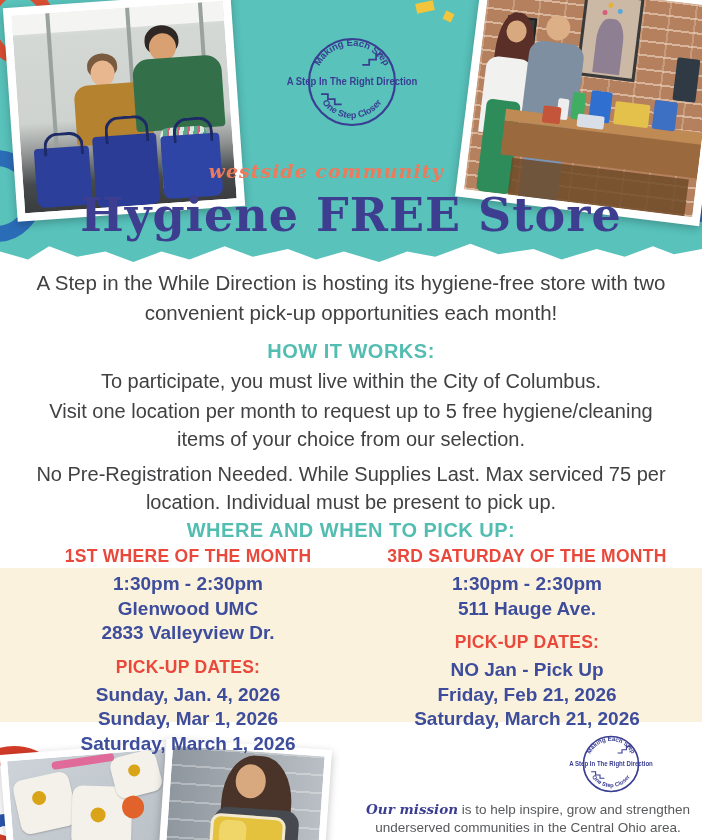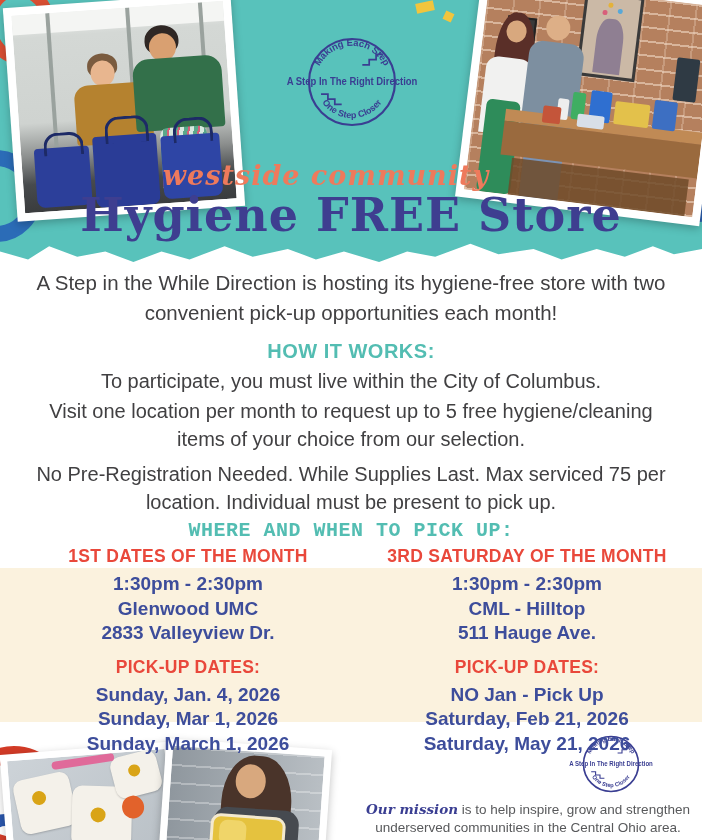--- a/index.html
+++ b/index.html
@@ -76,37 +76,37 @@
   .p4-bg{inset:0;background:linear-gradient(90deg,#8f979e,#b9bfc4);
     background-image:repeating-linear-gradient(0deg,rgba(255,255,255,.3) 0 2px,rgba(0,0,0,0) 2px 18px),
                      linear-gradient(90deg,#8f979e,#b9bfc4);}
   .p4-hair{left:34%;top:4%;width:46%;height:96%;background:#4A342A;border-radius:45% 45% 20% 20%;}
   .p4-face{left:43%;top:12%;width:30px;height:34px;background:#D8A87E;border-radius:50%;}
   .p4-body{left:30%;top:52%;width:56%;height:48%;background:#464A50;border-radius:14px 14px 0 0;}
   .p4-pack{left:28%;top:58%;width:46%;height:42%;background:#E5C23E;border-radius:10px;border:3px solid #f3e9cf;}
   .p4-sheen{left:34%;top:64%;width:18%;height:22%;background:#F0D569;border-radius:8px;}
   
   .eyebrow{position:absolute;left:0;top:160px;width:652px;text-align:center;z-index:3;
-    font-family:"DejaVu Serif",serif;font-style:italic;font-weight:bold;font-size:27px;
+    font-family:"DejaVu Serif",serif;font-style:italic;font-weight:bold;font-size:19px;
     letter-spacing:1px;color:#EE7A5C;}
   .big-title{position:absolute;left:0;top:188px;width:702px;text-align:center;z-index:3;
     font-family:"DejaVu Serif",serif;font-weight:bold;font-size:46px;letter-spacing:1px;color:#3E3E90;}
   .logo-top{position:absolute;left:266px;top:22px;width:172px;height:120px;z-index:2;}
   .logo-bottom{position:absolute;left:556px;top:726px;width:110px;height:76px;z-index:2;}
   
   .cream-band{position:absolute;left:0;top:568px;width:702px;height:154px;background:#FBF2DE;z-index:0;}
   .centered{position:absolute;left:31px;width:640px;text-align:center;z-index:3;}
   .intro{top:268px;font-size:20.5px;line-height:1.45;color:#414042;}
   .teal-h{font-weight:bold;font-size:20px;letter-spacing:.5px;color:#53BDB2;}
   .how-h{top:340px;}
   .body-l{font-size:20px;line-height:1.42;color:#414042;}
   .l1{top:367px;}
   .l2{top:397px;}
   .l3{top:460px;}
-  .where-h{top:519px;font-family:Liberation Mono, monospace;}
+  .where-h{top:519px;}
   .col{position:absolute;top:546px;text-align:center;z-index:3;}
   .col-left{left:20px;width:336px;}
   .col-right{left:362px;width:330px;}
   .col h3{margin:0 0 5px 0;font-size:17.5px;letter-spacing:.3px;color:#E9483B;font-weight:bold;}
   .col p{margin:0;font-size:19px;line-height:24.5px;font-weight:bold;color:#3D4D9B;}
   .col .dates-h{margin:11px 0 5px 0;}
   
   .mission{position:absolute;left:360px;top:800px;width:336px;text-align:center;z-index:3;
     font-size:13.5px;line-height:1.35;color:#58595B;}
   .mission .lead{font-family:"DejaVu Serif",serif;font-style:italic;font-weight:bold;color:#3A3E92;}
@@ -209,38 +209,37 @@
   <div class="cream-band"></div>
 
   <div class="centered intro">A Step in the While Direction is hosting its hygiene-free store with two convenient pick-up opportunities each month!</div>
   <div class="centered teal-h how-h">HOW IT WORKS:</div>
   <div class="centered body-l l1">To participate, you must live within the City of Columbus.</div>
   <div class="centered body-l l2">Visit one location per month to request up to 5 free hygiene/cleaning items of your choice from our selection.</div>
   <div class="centered body-l l3">No Pre-Registration Needed. While Supplies Last. Max serviced 75 per location. Individual must be present to pick up.</div>
   <div class="centered teal-h where-h">WHERE AND WHEN TO PICK UP:</div>
 
   <div class="col col-left">
-    <h3>1ST DATES OF THE MONTH</h3>
+    <h3>1ST WHERE OF THE MONTH</h3>
     <p>1:30pm - 2:30pm</p>
     <p>Glenwood UMC</p>
     <p>2833 Valleyview Dr.</p>
     <h3 class="dates-h">PICK-UP DATES:</h3>
     <p>Sunday, Jan. 4, 2026</p>
     <p>Sunday, Mar 1, 2026</p>
-    <p>Sunday, March 1, 2026</p>
+    <p>Saturday, March 1, 2026</p>
   </div>
   <div class="col col-right">
     <h3>3RD SATURDAY OF THE MONTH</h3>
     <p>1:30pm - 2:30pm</p>
-    <p>CML - Hilltop</p>
     <p>511 Hauge Ave.</p>
     <h3 class="dates-h">PICK-UP DATES:</h3>
     <p>NO Jan - Pick Up</p>
-    <p>Saturday, Feb 21, 2026</p>
-    <p>Saturday, May 21, 2026</p>
+    <p>Friday, Feb 21, 2026</p>
+    <p>Saturday, March 21, 2026</p>
   </div>
 
   <div class="photo photo3">
     <div class="photo-inner">
       <div class="abs p3-bg"></div>
       <div class="packet" style="left:4%;top:16%;width:36%;height:52%;transform:rotate(-8deg);"></div>
       <div class="badge" style="left:14%;top:30%;width:14px;height:14px;"></div>
       <div class="packet" style="left:38%;top:30%;width:38%;height:58%;transform:rotate(6deg);"></div>
       <div class="badge" style="left:50%;top:50%;width:15px;height:15px;"></div>
       <div class="packet" style="left:66%;top:2%;width:30%;height:40%;transform:rotate(-10deg);"></div>

